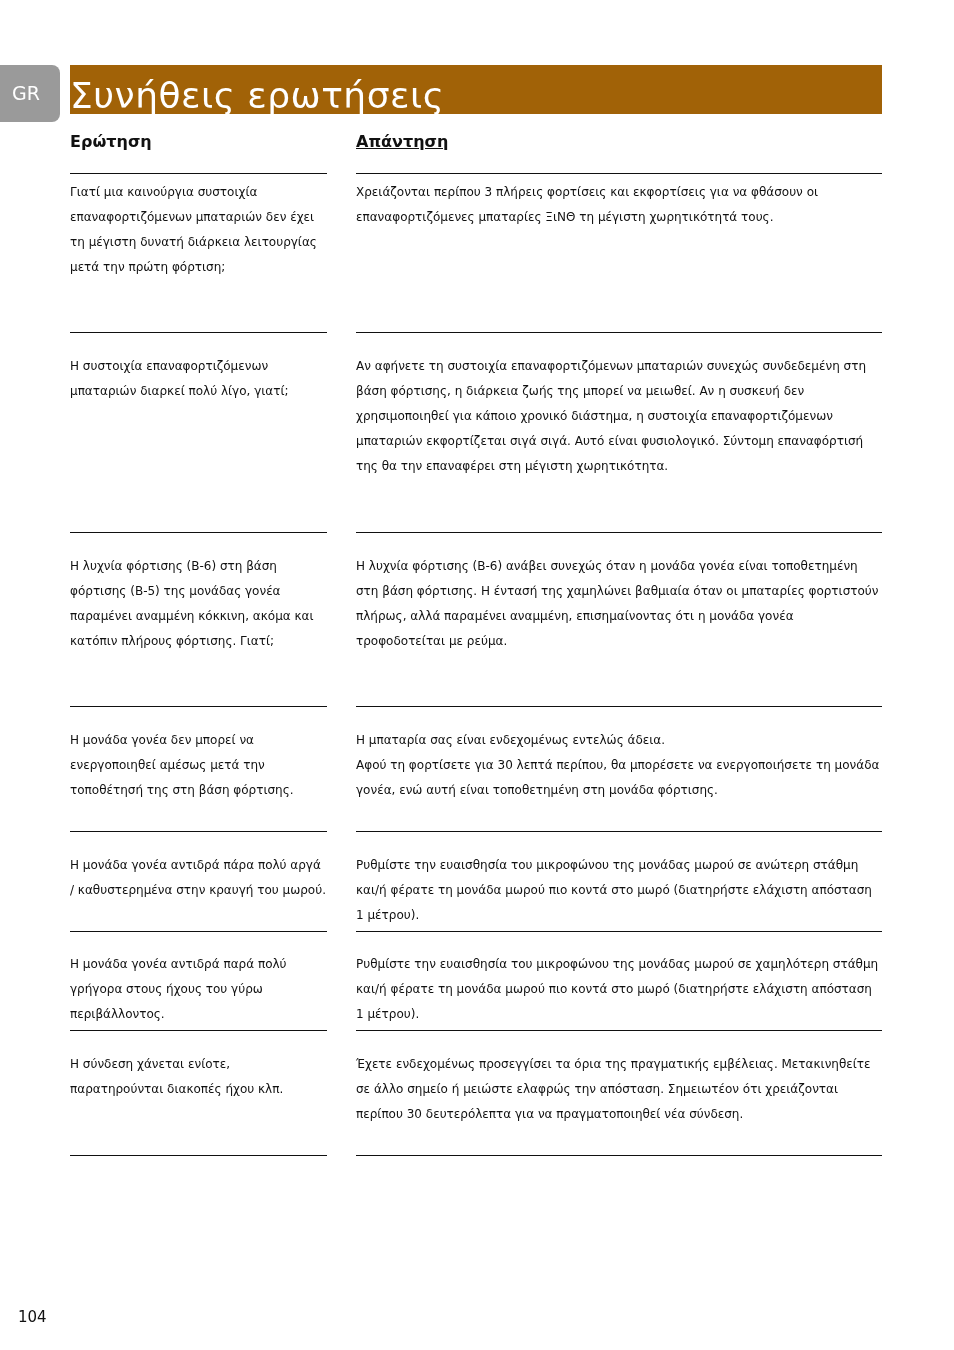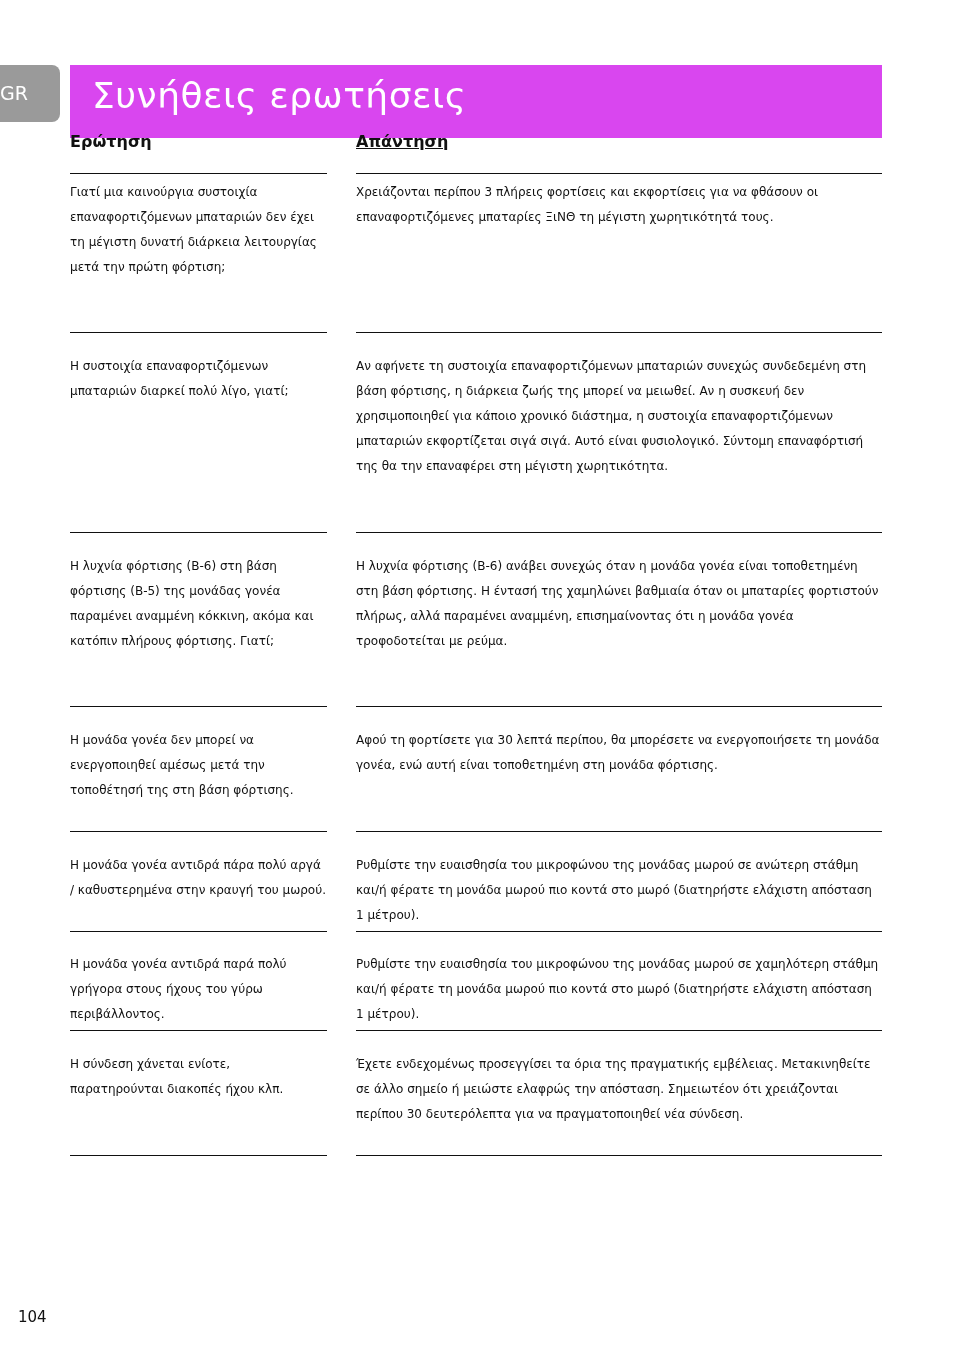--- a/index.html
+++ b/index.html
@@ -1,22 +1,22 @@
 <!DOCTYPE html>
 <html><head>
 <meta charset="utf-8">
 <style>
   html, body { margin: 0; padding: 0; background: #ffffff; }
   body { width: 954px; height: 1350px; position: relative; overflow: hidden;
          font-family: "DejaVu Sans", sans-serif; color: #111; }
   .lang-tab { position: absolute; left: 0; top: 65px; width: 60px; height: 57px;
               background: #9a9a9a; border-radius: 0 8px 8px 0; color: #fff;
-              font-size: 19px; line-height: 57px; text-align: left; padding-left: 0; box-sizing: border-box; }
-  .title-bar { position: absolute; left: 70px; top: 65px; width: 812px; height: 73px;
-               background: #d946ef; color: #fff; box-sizing: border-box; padding-left: 22px; }
+              font-size: 19px; line-height: 57px; text-align: left; padding-left: 12px; box-sizing: border-box; }
+  .title-bar { position: absolute; left: 70px; top: 65px; width: 812px; height: 49px;
+               background: #a16207; color: #fff; box-sizing: border-box; padding-left: 0; }
   .title-bar h1 { margin: 0; font-weight: normal; font-size: 36px; line-height: 62px; letter-spacing: 0.5px; }
   .col-head { position: absolute; top: 131px; font-weight: bold; font-size: 16px;
               padding-bottom: 20px; border-bottom: 1.5px solid #111; height: 22px; line-height: 22px; }
   .col-head.q { left: 70px; width: 257px; }
   .col-head.a { left: 356px; width: 526px; text-decoration: underline; }
   .row { position: absolute; left: 0; width: 954px; }
   .cell { position: absolute; top: 0; font-size: 12px; line-height: 25px;
           border-bottom: 1.5px solid #111; box-sizing: border-box; }
   .cell.q { left: 70px; width: 257px; }
   .cell.a { left: 356px; width: 526px; }
@@ -44,20 +44,21 @@
 </div>
 
 <div class="row" style="top:554px;">
   <div class="cell q" style="height:153px;">Η λυχνία φόρτισης (B-6) στη βάση φόρτισης (B-5) της μονάδας γονέα παραμένει αναμμένη κόκκινη, ακόμα και κατόπιν πλήρους φόρτισης. Γιατί;</div>
   <div class="cell a" style="height:153px;">Η λυχνία φόρτισης (B-6) ανάβει συνεχώς όταν η μονάδα γονέα είναι τοποθετημένη στη βάση φόρτισης. Η έντασή της χαμηλώνει βαθμιαία όταν οι μπαταρίες φορτιστούν πλήρως, αλλά παραμένει αναμμένη, επισημαίνοντας ότι η μονάδα γονέα τροφοδοτείται με ρεύμα.</div>
 </div>
 
 <div class="row" style="top:728px;">
   <div class="cell q" style="height:104px;">Η μονάδα γονέα δεν μπορεί να ενεργοποιηθεί αμέσως μετά την τοποθέτησή της στη βάση φόρτισης.</div>
   <div class="cell a" style="height:104px;">
+    <div>Η μπαταρία σας είναι ενδεχομένως εντελώς άδεια.</div>
     <div>Αφού τη φορτίσετε για 30 λεπτά περίπου, θα μπορέσετε να ενεργοποιήσετε τη μονάδα γονέα, ενώ αυτή είναι τοποθετημένη στη μονάδα φόρτισης.</div>
   </div>
 </div>
 
 <div class="row" style="top:853px;">
   <div class="cell q" style="height:79px;">Η μονάδα γονέα αντιδρά πάρα πολύ αργά / καθυστερημένα στην κραυγή του μωρού.</div>
   <div class="cell a" style="height:79px;">Ρυθμίστε την ευαισθησία του μικροφώνου της μονάδας μωρού σε ανώτερη στάθμη και/ή φέρατε τη μονάδα μωρού πιο κοντά στο μωρό (διατηρήστε ελάχιστη απόσταση 1 μέτρου).</div>
 </div>
 
 <div class="row" style="top:952px;">

